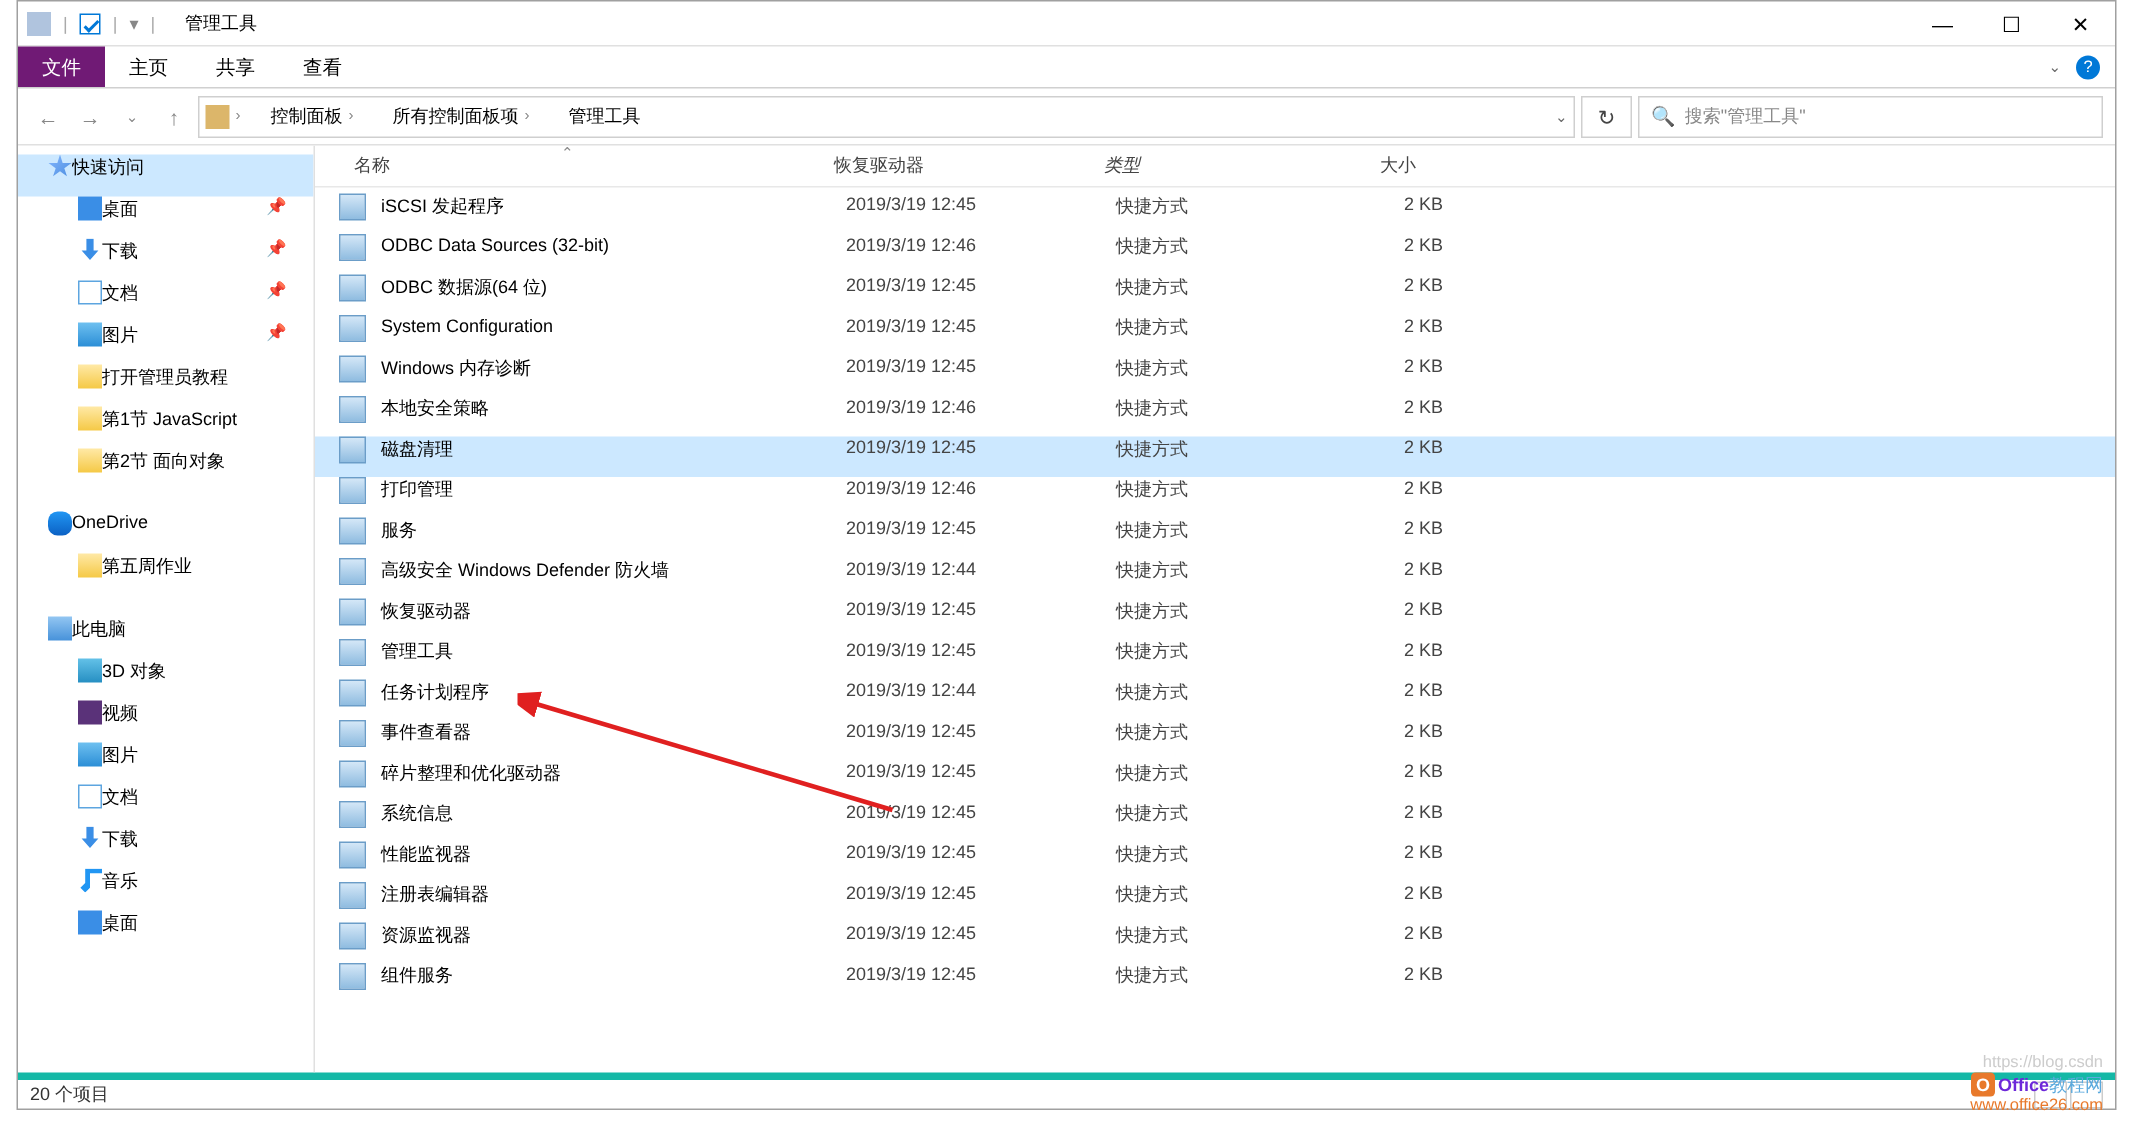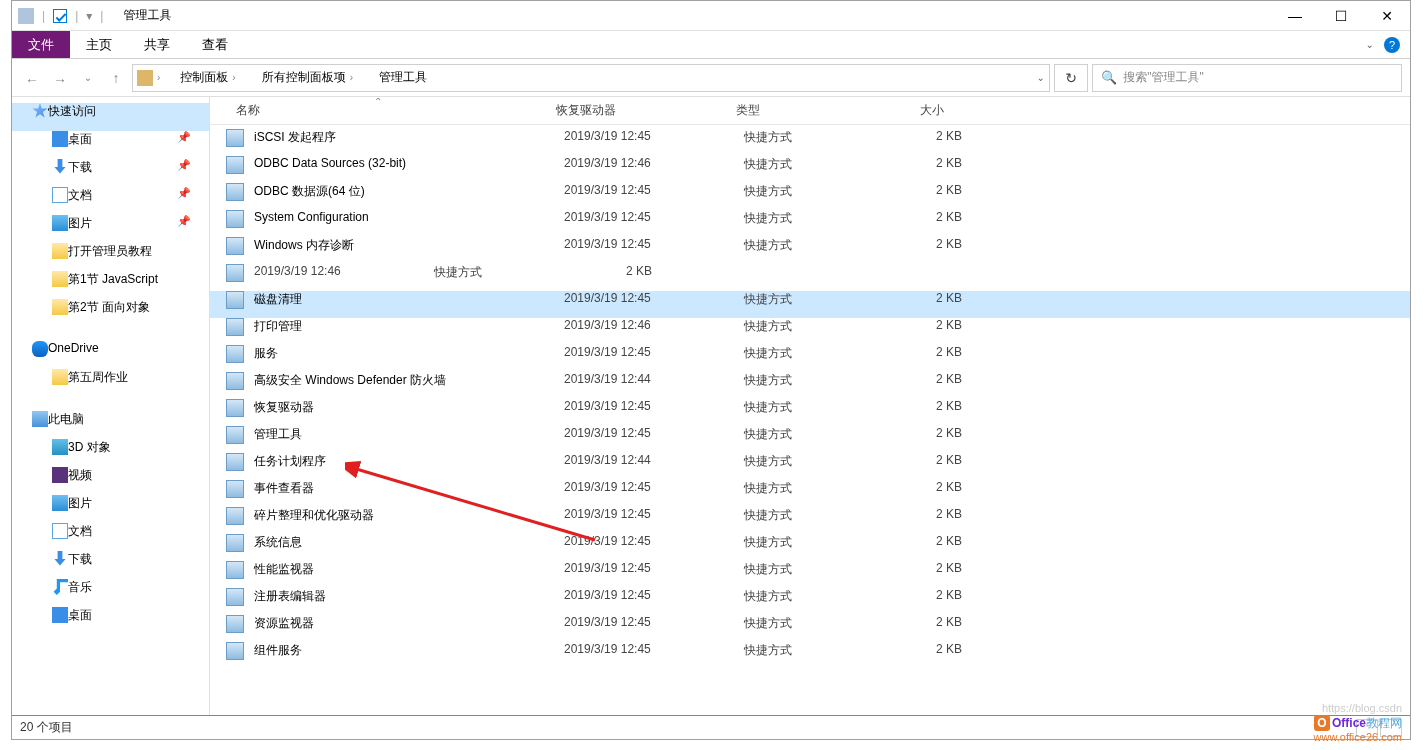--- a/index.html
+++ b/index.html
@@ -60,34 +60,34 @@
 .nav-icon.music { background: #2196f3; clip-path: polygon(30% 0,100% 0,100% 20%,50% 20%,50% 80%,30% 100%,10% 80%,30% 60%); }
 .pin { margin-left: auto; margin-right: 18px; color: #666; font-size: 11px; }
 .nav-label { white-space: nowrap; overflow: hidden; text-overflow: ellipsis; }
 
 
 .main { flex: 1; display: flex; flex-direction: column; overflow: hidden; }
 .col-headers { height: 28px; display: flex; align-items: center; border-bottom: 1px solid #e8e8e8; color: #444; padding-left: 16px; }
 .col { padding-left: 10px; }
 .col-name { width: 320px; position: relative; }
 .col-date { width: 180px; }
-.col-type { width: 150px; }
+.col-type { width: 150px; font-style: italic; }
 .col-size { width: 88px; text-align: right; padding-right: 20px; }
 .sort-arrow { position: absolute; left: 148px; top: -6px; color: #888; font-size: 10px; }
 .list { flex: 1; overflow-y: auto; padding-top: 4px; }
 .row { height: 27px; display: flex; align-items: flex-start; padding-left: 16px; }
 .row.selected { background: #cce8ff; }
 .row-icon { width: 18px; height: 18px; margin-right: 10px; background: linear-gradient(#d4e7f7,#8fbce0); border: 1px solid #6b9dc8; flex-shrink: 0; }
 .cell-name { width: 310px; }
 .cell-date { width: 180px; color: #444; }
 .cell-type { width: 150px; color: #444; }
 .cell-size { width: 88px; text-align: right; padding-right: 20px; color: #444; }
 
 
-.statusbar { height: 24px; border-top: 1px solid #14b8a6; display: flex; align-items: center; padding: 0 8px; font-size: 12px; color: #333; }
+.statusbar { height: 24px; border-top: 5px solid #14b8a6; display: flex; align-items: center; padding: 0 8px; font-size: 12px; color: #333; }
 .statusbar-right { margin-left: auto; display: flex; gap: 2px; }
 .viewbtn { width: 22px; height: 18px; border: 1px solid #ccc; }
 
 
 .red-arrow { position: absolute; pointer-events: none; z-index: 50; }
 
 
 .watermark { position: absolute; right: 22px; bottom: 6px; font-size: 12px; color: #999; text-align: right; line-height: 1.2; }
 .watermark .o { color: #e8792b; font-weight: bold; display:inline-block; width:16px;height:16px;background:#e8792b;color:#fff;text-align:center;line-height:16px;border-radius:3px;margin-right:2px;}
 .watermark .t1 { color: #6d28d9; font-weight: bold; }
@@ -273,20 +273,21 @@
           </div>
           <div class="row">
             <div class="row-icon"></div>
             <div class="cell-name">Windows 内存诊断</div>
             <div class="cell-date">2019/3/19 12:45</div>
             <div class="cell-type">快捷方式</div>
             <div class="cell-size">2 KB</div>
           </div>
           <div class="row">
             <div class="row-icon"></div>
+            <div class="cell-name">本地安全策略</div>
             <div class="cell-date">2019/3/19 12:46</div>
             <div class="cell-type">快捷方式</div>
             <div class="cell-size">2 KB</div>
           </div>
           <div class="row selected">
             <div class="row-icon"></div>
             <div class="cell-name">磁盘清理</div>
             <div class="cell-date">2019/3/19 12:45</div>
             <div class="cell-type">快捷方式</div>
             <div class="cell-size">2 KB</div>

